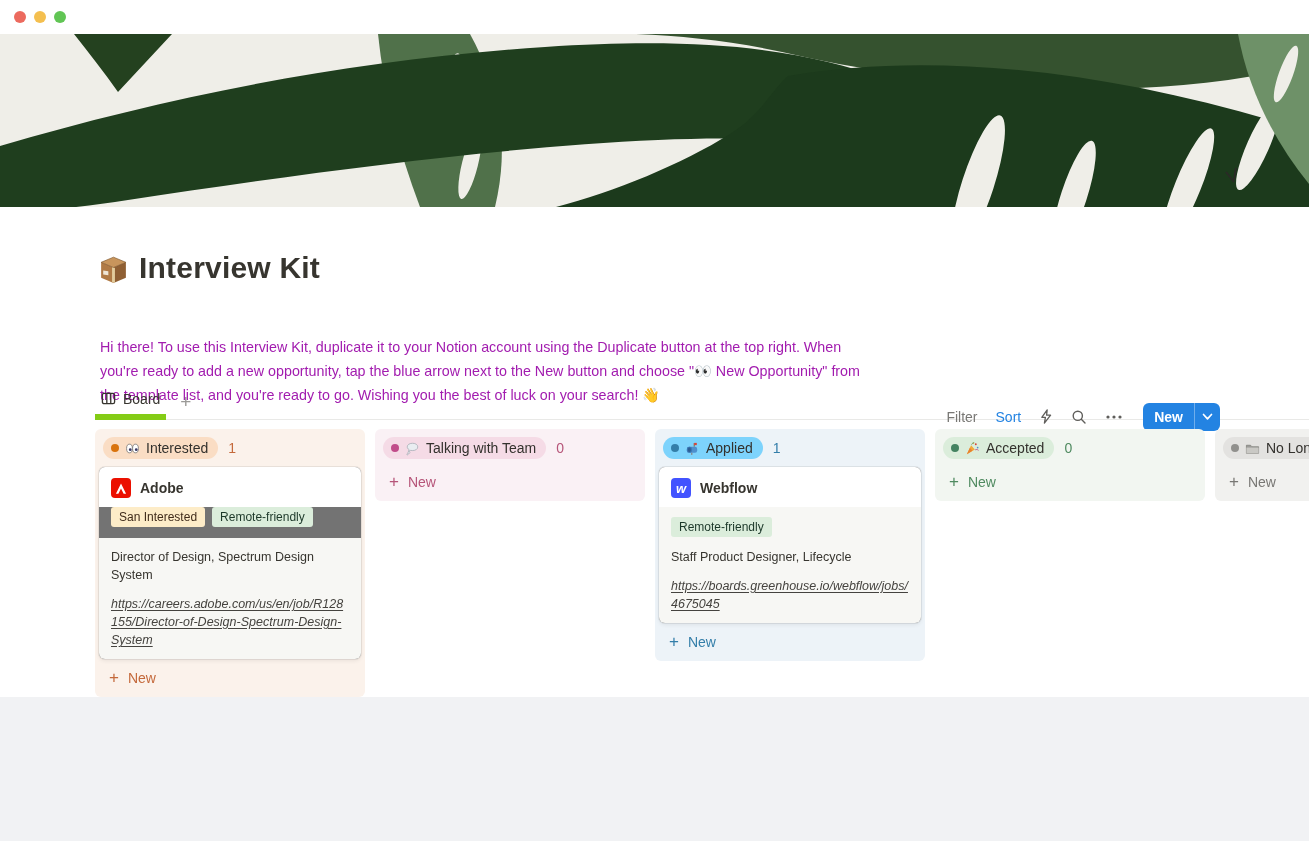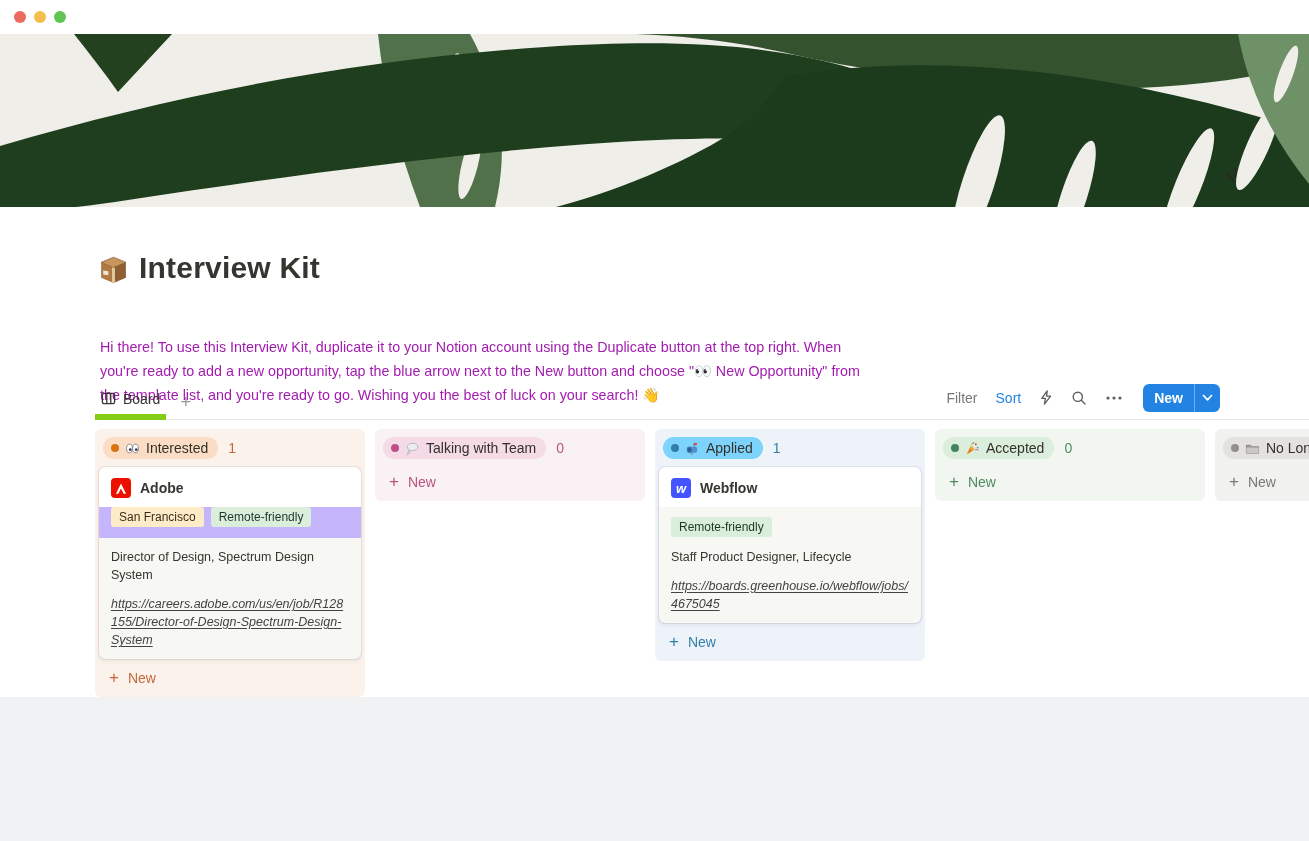--- a/index.html
+++ b/index.html
@@ -26,21 +26,21 @@
   .page-title { font-size:30px; font-weight:700; color:#37352F; letter-spacing:.2px; }
 
   .description { position:absolute; left:100px; top:90px; width:778px; font-size:14.3px; line-height:24px; color:#a21caf;margin-top:38px; }
 
   
   .tabbar { position:absolute; left:95px; right:0; top:176px; height:37px; border-bottom:1px solid #E9E9E7; display:flex; align-items:center; }
   .board-tab { display:flex; align-items:center; gap:7px; height:100%; padding:0 6px; border-bottom:6px solid #84cc16; margin-bottom:-1px; cursor:pointer; }
   .board-tab .label { font-size:14px; font-weight:500; color:#37352F; }
   .add-view { margin-left:10px; color:#9B9A97; font-size:19px; line-height:1; cursor:pointer; padding:2px 4px; }
 
-  .toolbar { position:absolute; right:89px; top:172px; height:37px; display:flex; align-items:center; gap:18px; }
+  .toolbar { position:absolute; right:89px; top:191px; height:37px; display:flex; align-items:center; gap:18px; }
   .tb-text { font-size:14px; color:#787774; cursor:pointer; }
   .tb-text.sort { color:#2383E2; }
   .tb-icon { display:flex; align-items:center; cursor:pointer; }
   .new-btn { display:flex; align-items:stretch; height:28px; background:#2383E2; border-radius:6px; overflow:hidden; cursor:pointer; margin-left:2px; }
   .new-btn .nb-label { display:flex; align-items:center; padding:0 11px; color:#fff; font-size:14px; font-weight:600; }
   .new-btn .nb-arrow { display:flex; align-items:center; padding:0 7px; border-left:1px solid rgba(255,255,255,.35); }
 
   
   .board { position:absolute; left:95px; top:222px; width:1214px; display:flex; gap:10px; overflow:hidden; }
   .column { width:270px; flex:none; border-radius:6px; padding:4px 4px 6px; align-self:flex-start; }
@@ -66,21 +66,21 @@
   .col-accepted { background:#F2F6F1; }
   .col-accepted .pill { background:#DBEDDB;justify-content:space-between; }
   .col-accepted .dot { background:#448361; }
   .col-accepted .count, .col-accepted .new-row { color:#4F8A60; }
   .col-nolonger { background:#F1F1EF; }
   .col-nolonger .pill { background:#E3E2E0; }
   .col-nolonger .dot { background:#91908D; }
   .col-nolonger .count, .col-nolonger .new-row { color:#787774; }
 
   
-  .card { background:#c4b5fd; border-radius:6px; box-shadow:0 0 0 1px rgba(15,15,15,.07), 0 2px 4px rgba(15,15,15,.07); overflow:hidden; margin:4px 0 0; cursor:pointer; }
+  .card { background:#737373; border-radius:6px; box-shadow:0 0 0 1px rgba(15,15,15,.07), 0 2px 4px rgba(15,15,15,.07); overflow:hidden; margin:4px 0 0; cursor:pointer; }
   .card-head { display:flex; align-items:center; gap:9px; padding:11px 12px 9px; background:#fff; }
   .logo { width:20px; height:20px; border-radius:4px; display:flex; align-items:center; justify-content:center; flex:none; }
   .logo-adobe { background:#EB1000; }
   .logo-webflow { background:#4253FF; }
   .logo-webflow .w-glyph { color:#fff; font-size:13px; font-weight:700; line-height:1; font-style:italic; }
   .card-title { font-size:14px; font-weight:600; color:#37352F; }
   .tags-row { display:flex; gap:7px; padding:0 12px 11px; flex-wrap:wrap; }
   .tag { font-size:12px; line-height:1; padding:4px 8px; border-radius:3px; white-space:nowrap; }
   .tag-yellow { background:#FDECC8; color:#402C1B; }
   .tag-green { background:#DBEDDB; color:#1C3829; }
@@ -200,21 +200,21 @@
       <div class="card">
         <div class="card-head">
           <span class="logo logo-adobe">
             <svg width="14" height="13" viewBox="0 0 16 14">
                 <path d="M8 1.2 L13.8 13 H11 L8 6.9 L5 13 H2.2 Z" fill="#fff"></path>
               </svg>
           </span>
           <span class="card-title">Adobe</span>
         </div>
         <div class="tags-row">
-          <span class="tag tag-yellow">San Francisco</span>
+          <span class="tag tag-yellow">San Interested</span>
           <span class="tag tag-green">Remote-friendly</span>
         </div>
         <div class="card-body">
           <div class="card-role">Director of Design, Spectrum Design System</div>
           <div class="card-url">https://careers.adobe.com/us/en/job/R128155/Director-of-Design-Spectrum-Design-System</div>
         </div>
       </div>
 
       <div class="new-row">
         <span class="plus-glyph">+</span>

